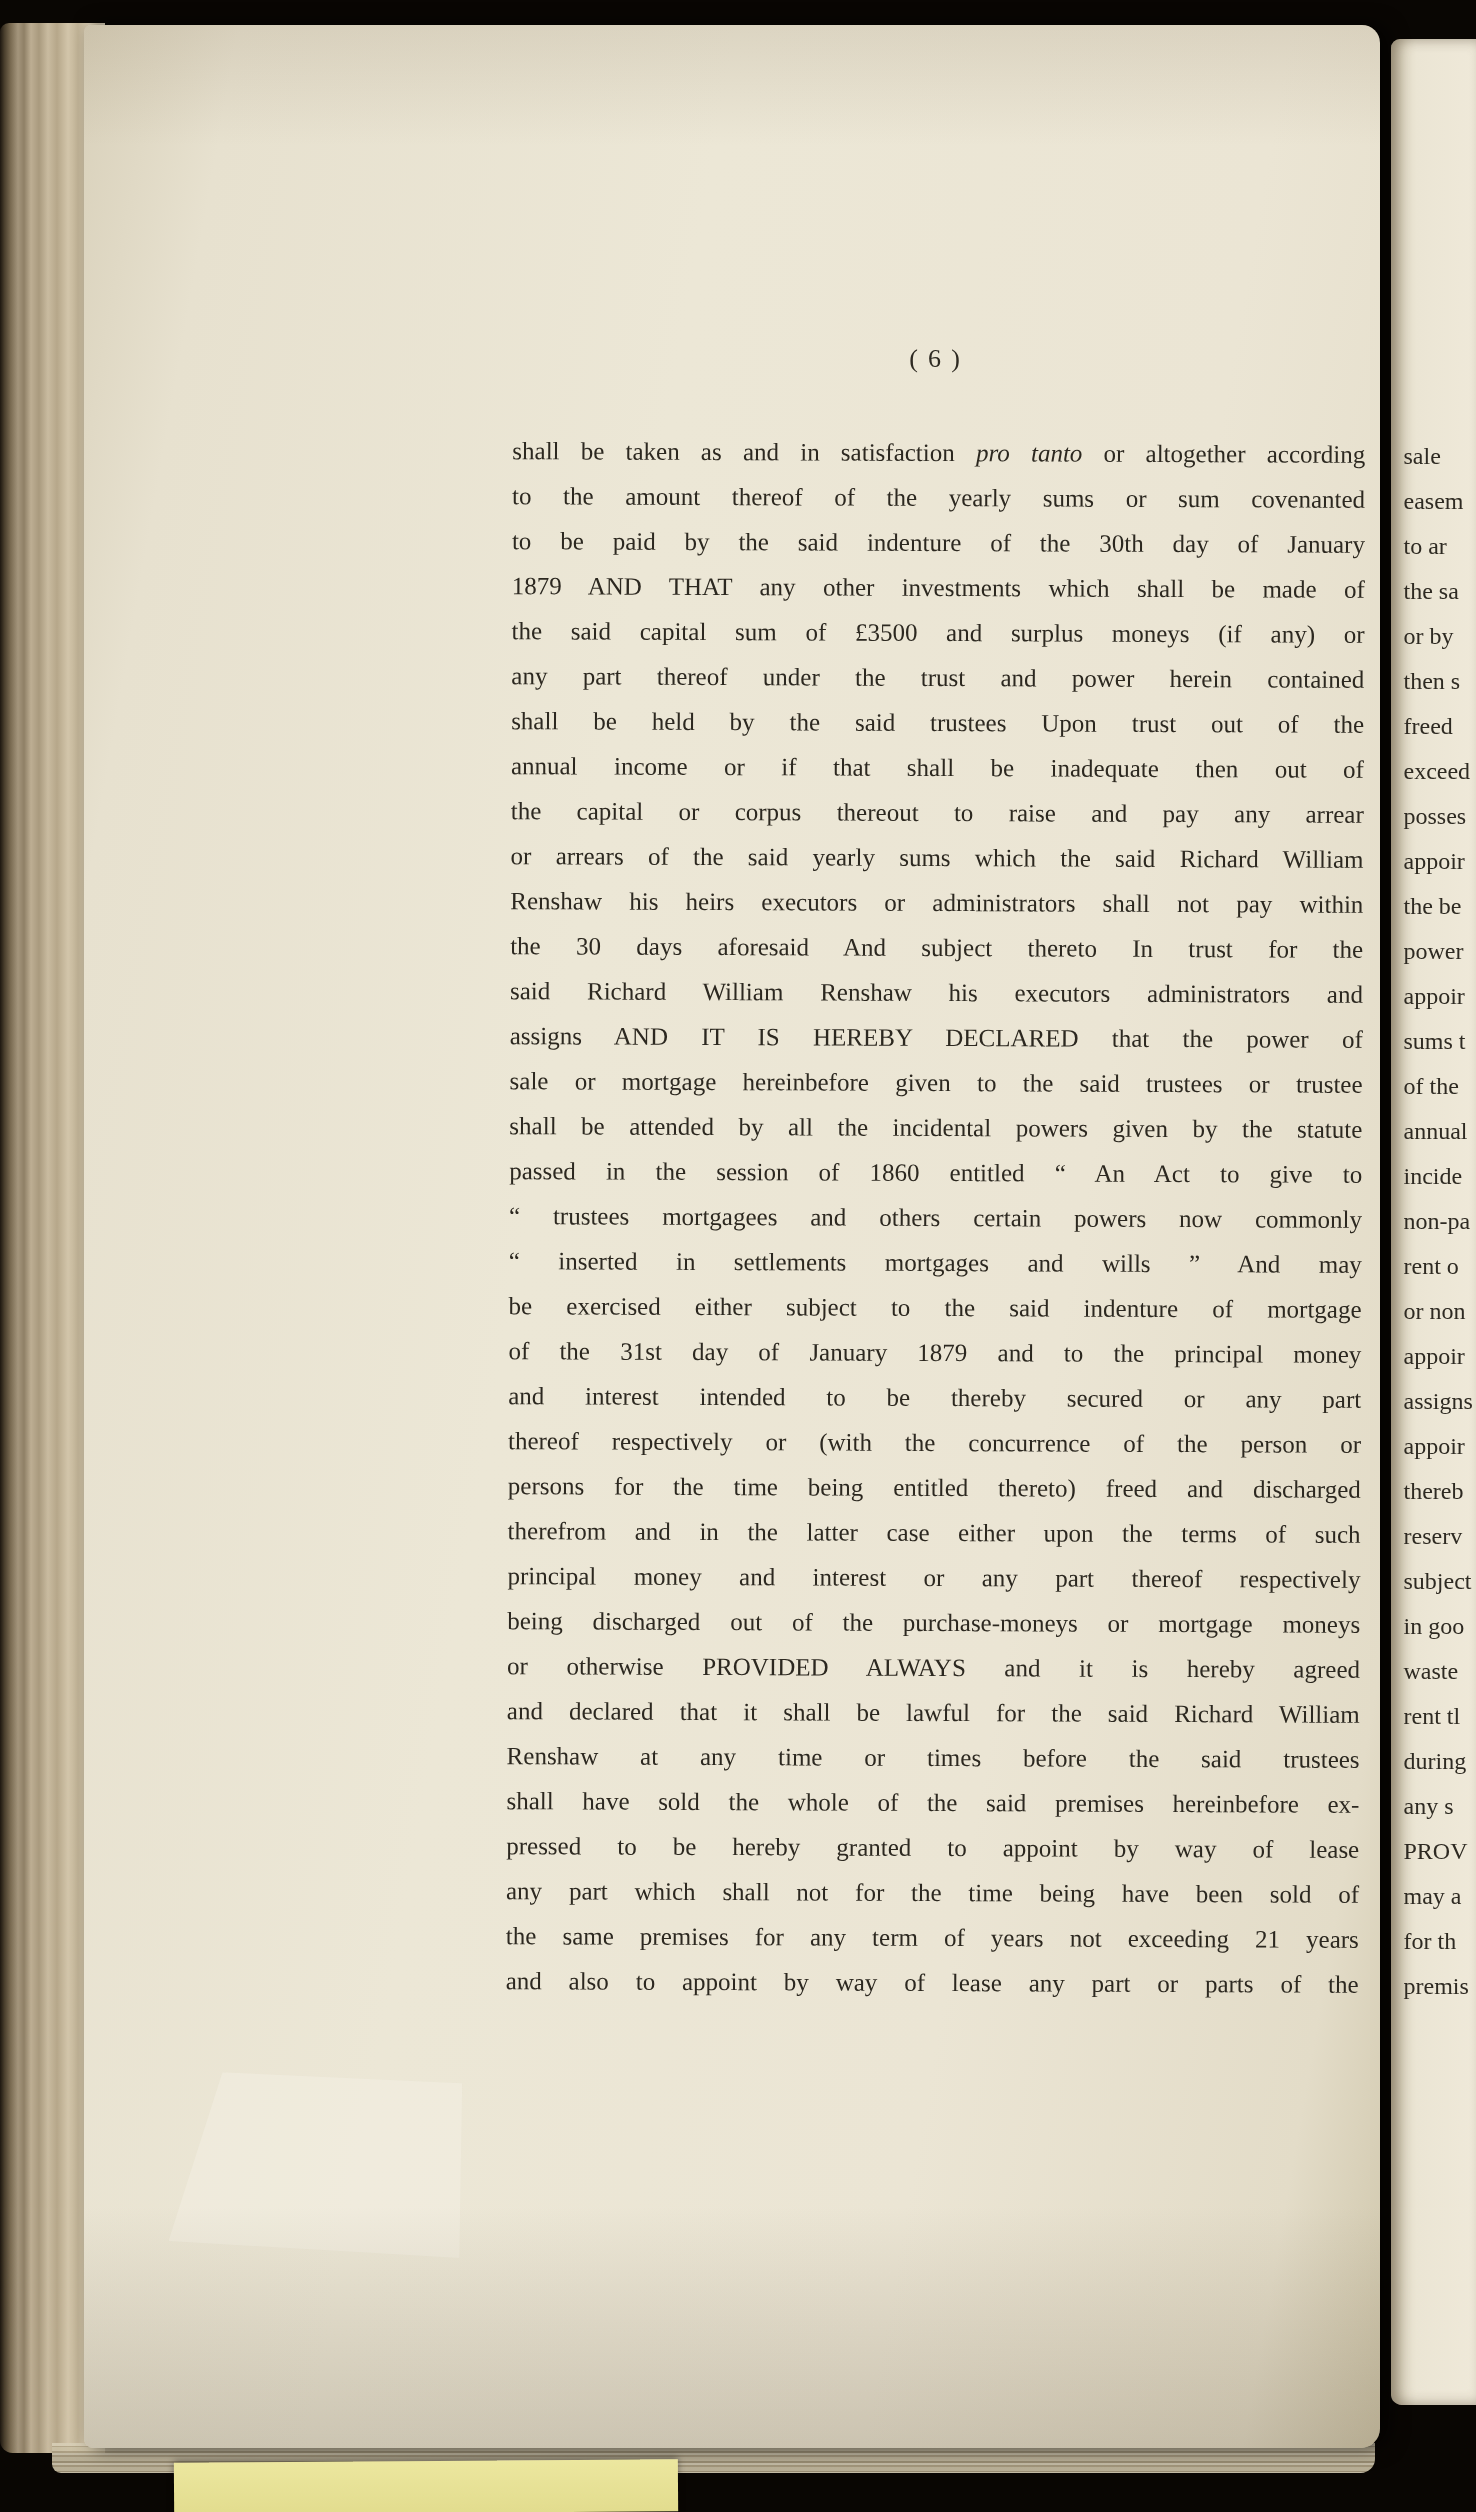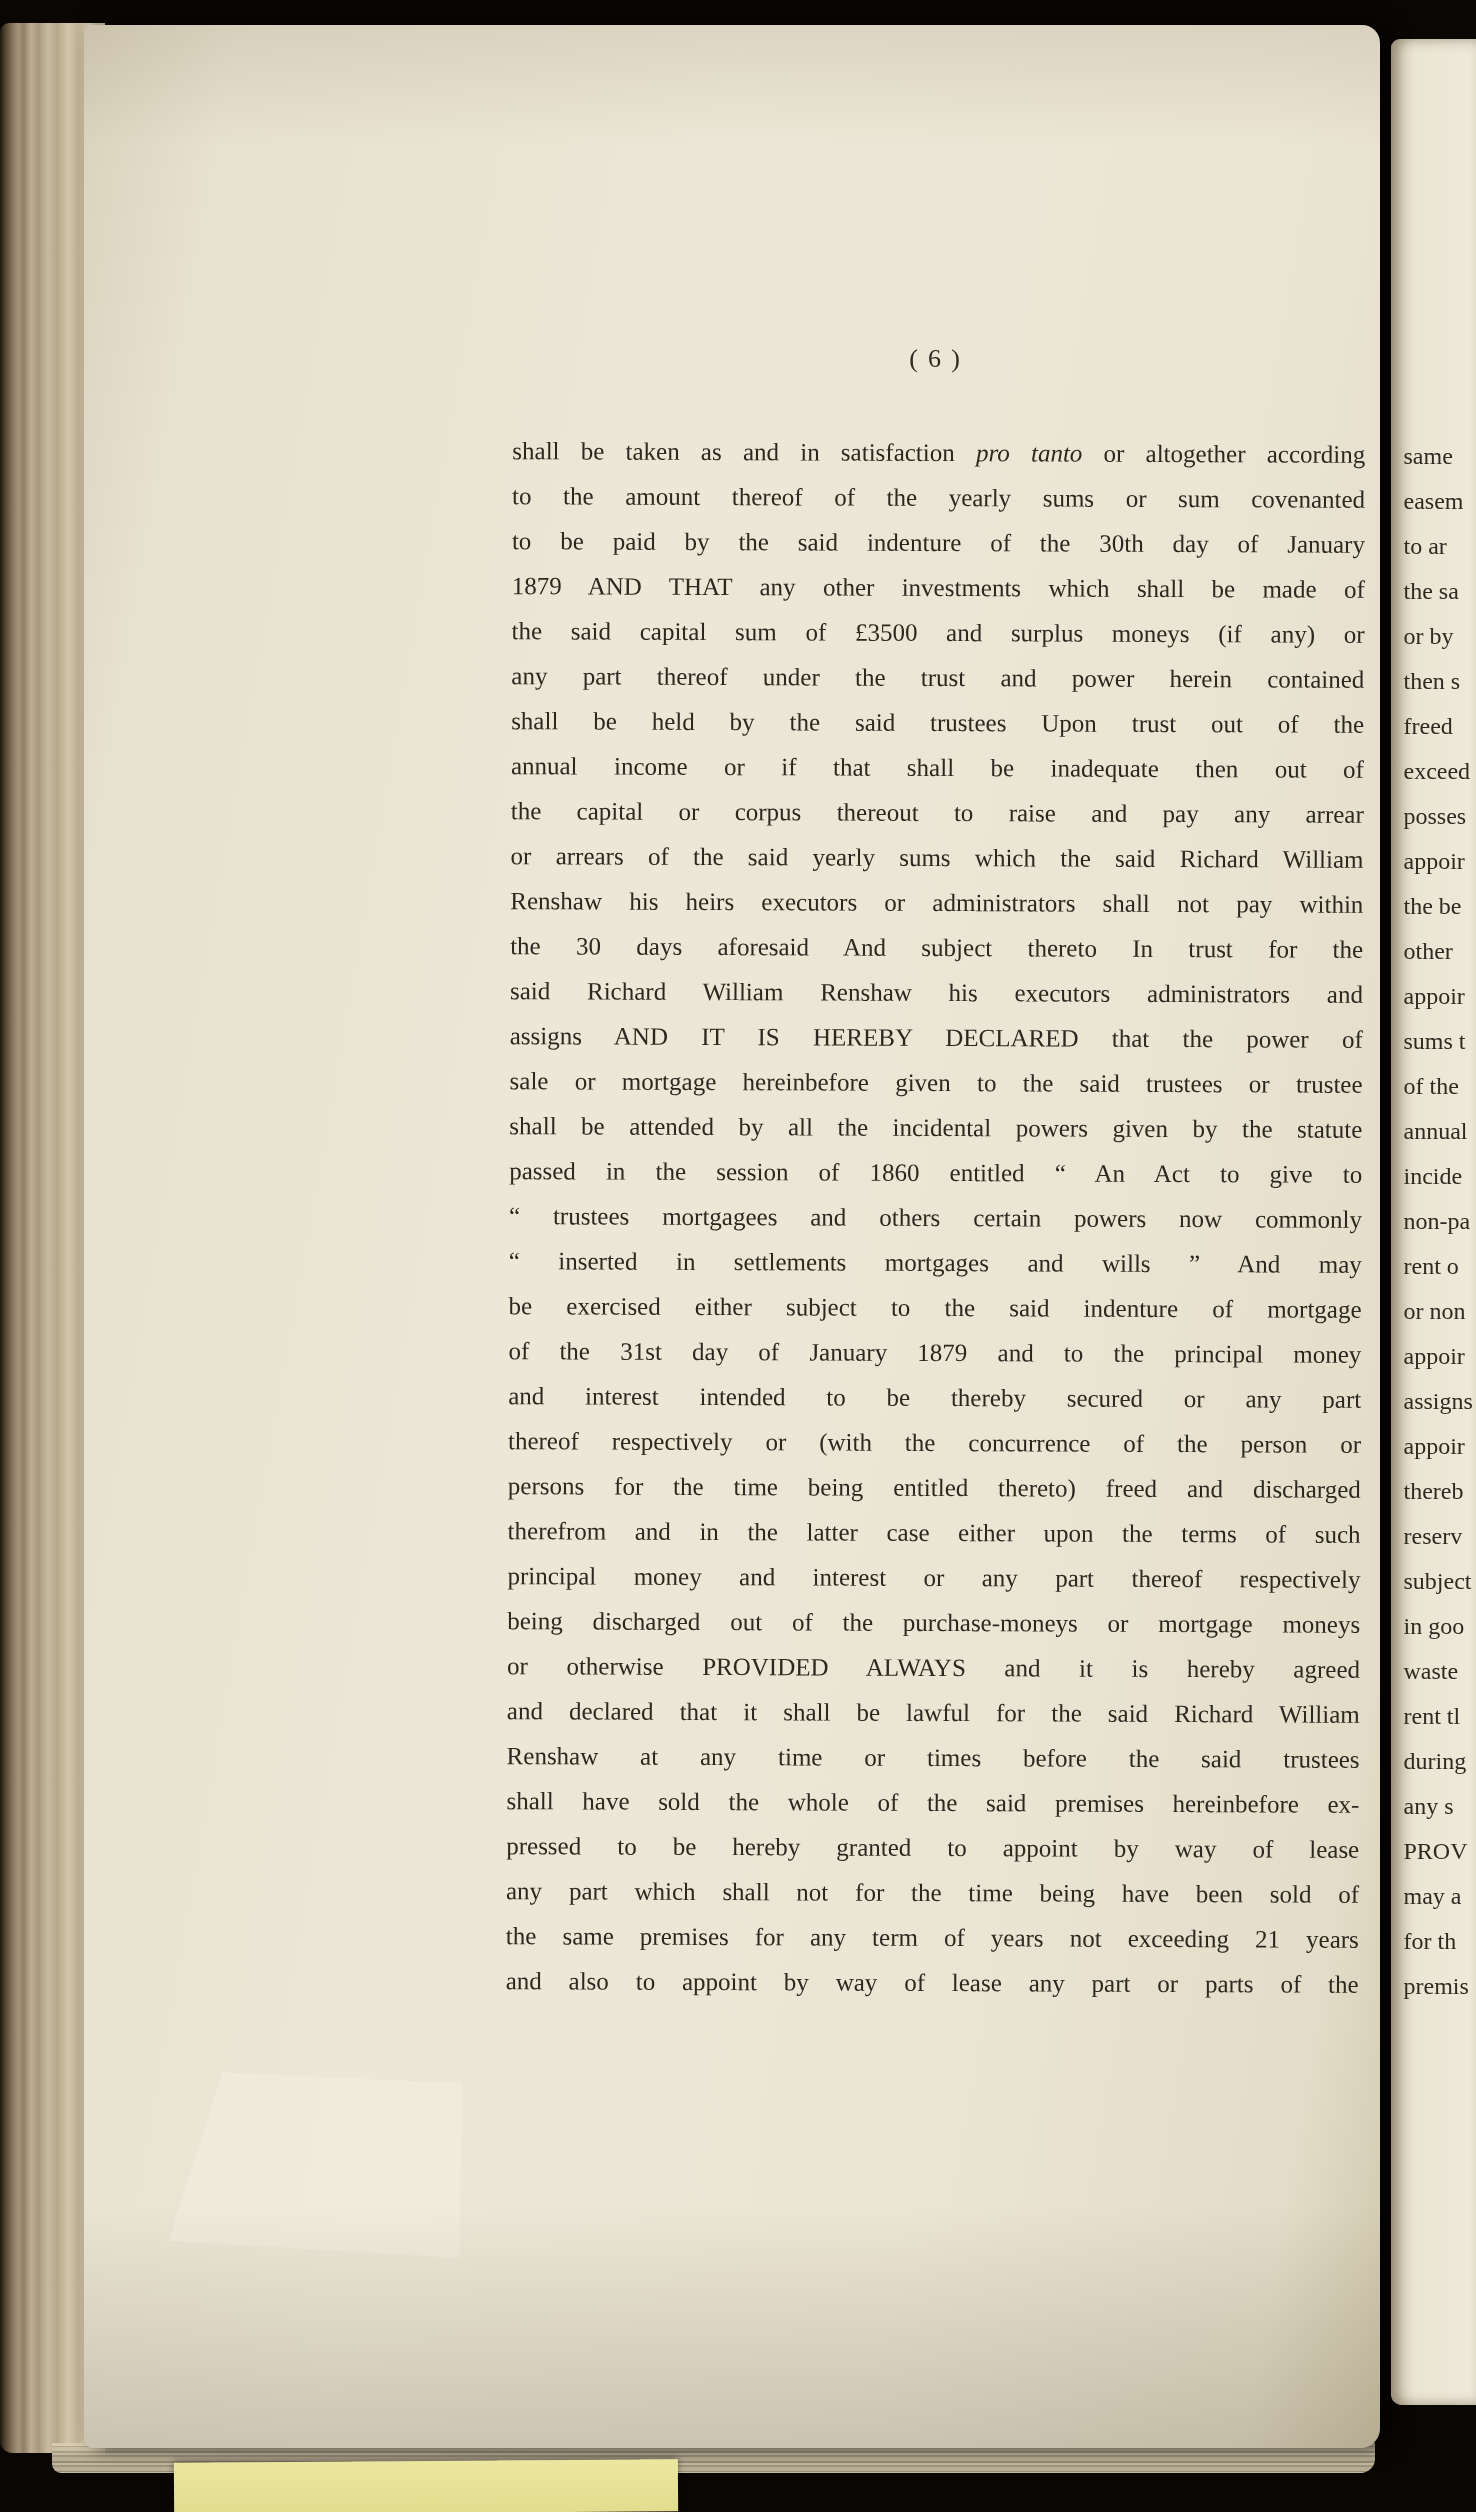--- a/index.html
+++ b/index.html
@@ -138,32 +138,32 @@
         <div class="line">shall have sold the whole of the said premises hereinbefore ex-</div>
         <div class="line">pressed to be hereby granted to appoint by way of lease</div>
         <div class="line">any part which shall not for the time being have been sold of</div>
         <div class="line">the same premises for any term of years not exceeding 21 years</div>
         <div class="line">and also to appoint by way of lease any part or parts of the</div>
       </div>
   </div>
 
   <div class="page-right">
     <div class="right-text" id="right-lines">
-        <div>same</div>
+        <div>sale</div>
         <div>easem</div>
         <div>to ar</div>
         <div>the sa</div>
         <div>or by</div>
         <div>then s</div>
         <div>freed</div>
         <div>exceed</div>
         <div>posses</div>
         <div>appoir</div>
         <div>the be</div>
-        <div>other</div>
+        <div>power</div>
         <div>appoir</div>
         <div>sums t</div>
         <div>of the</div>
         <div>annual</div>
         <div>incide</div>
         <div>non-pa</div>
         <div>rent o</div>
         <div>or non</div>
         <div>appoir</div>
         <div>assigns</div>

